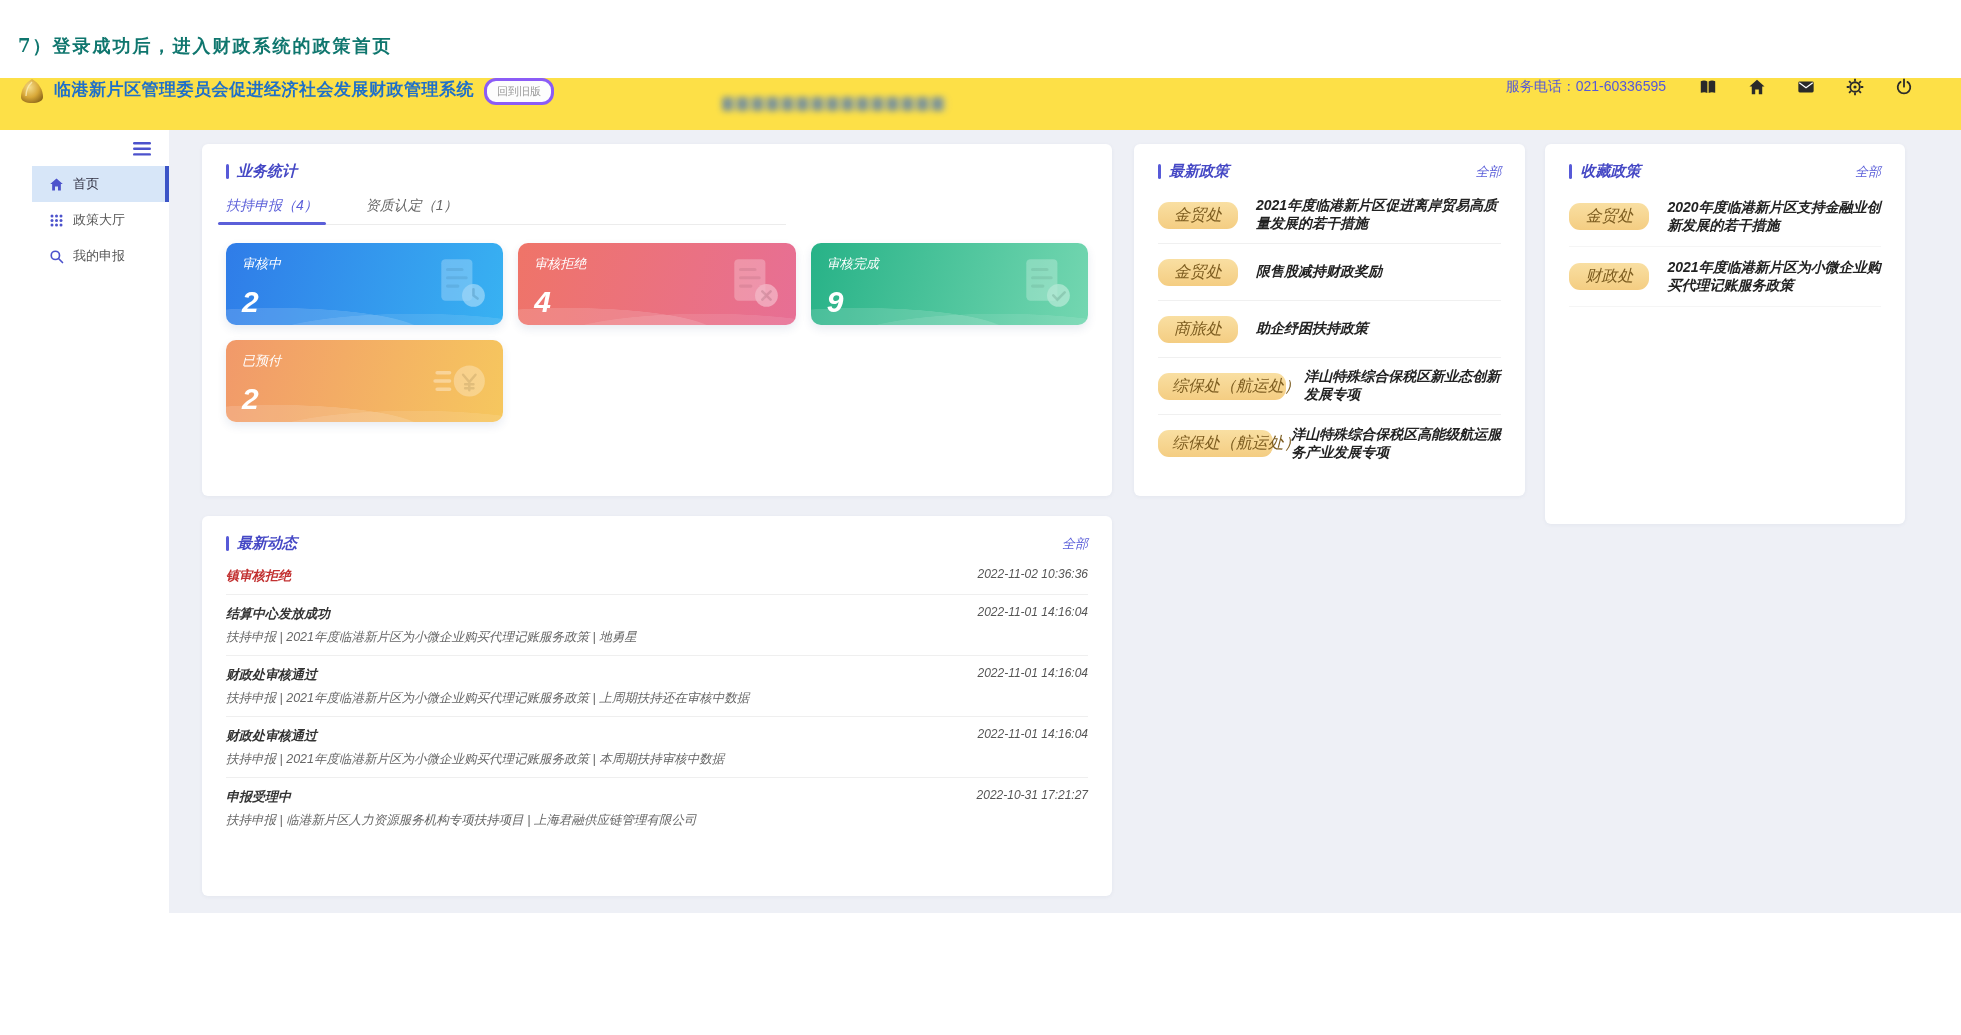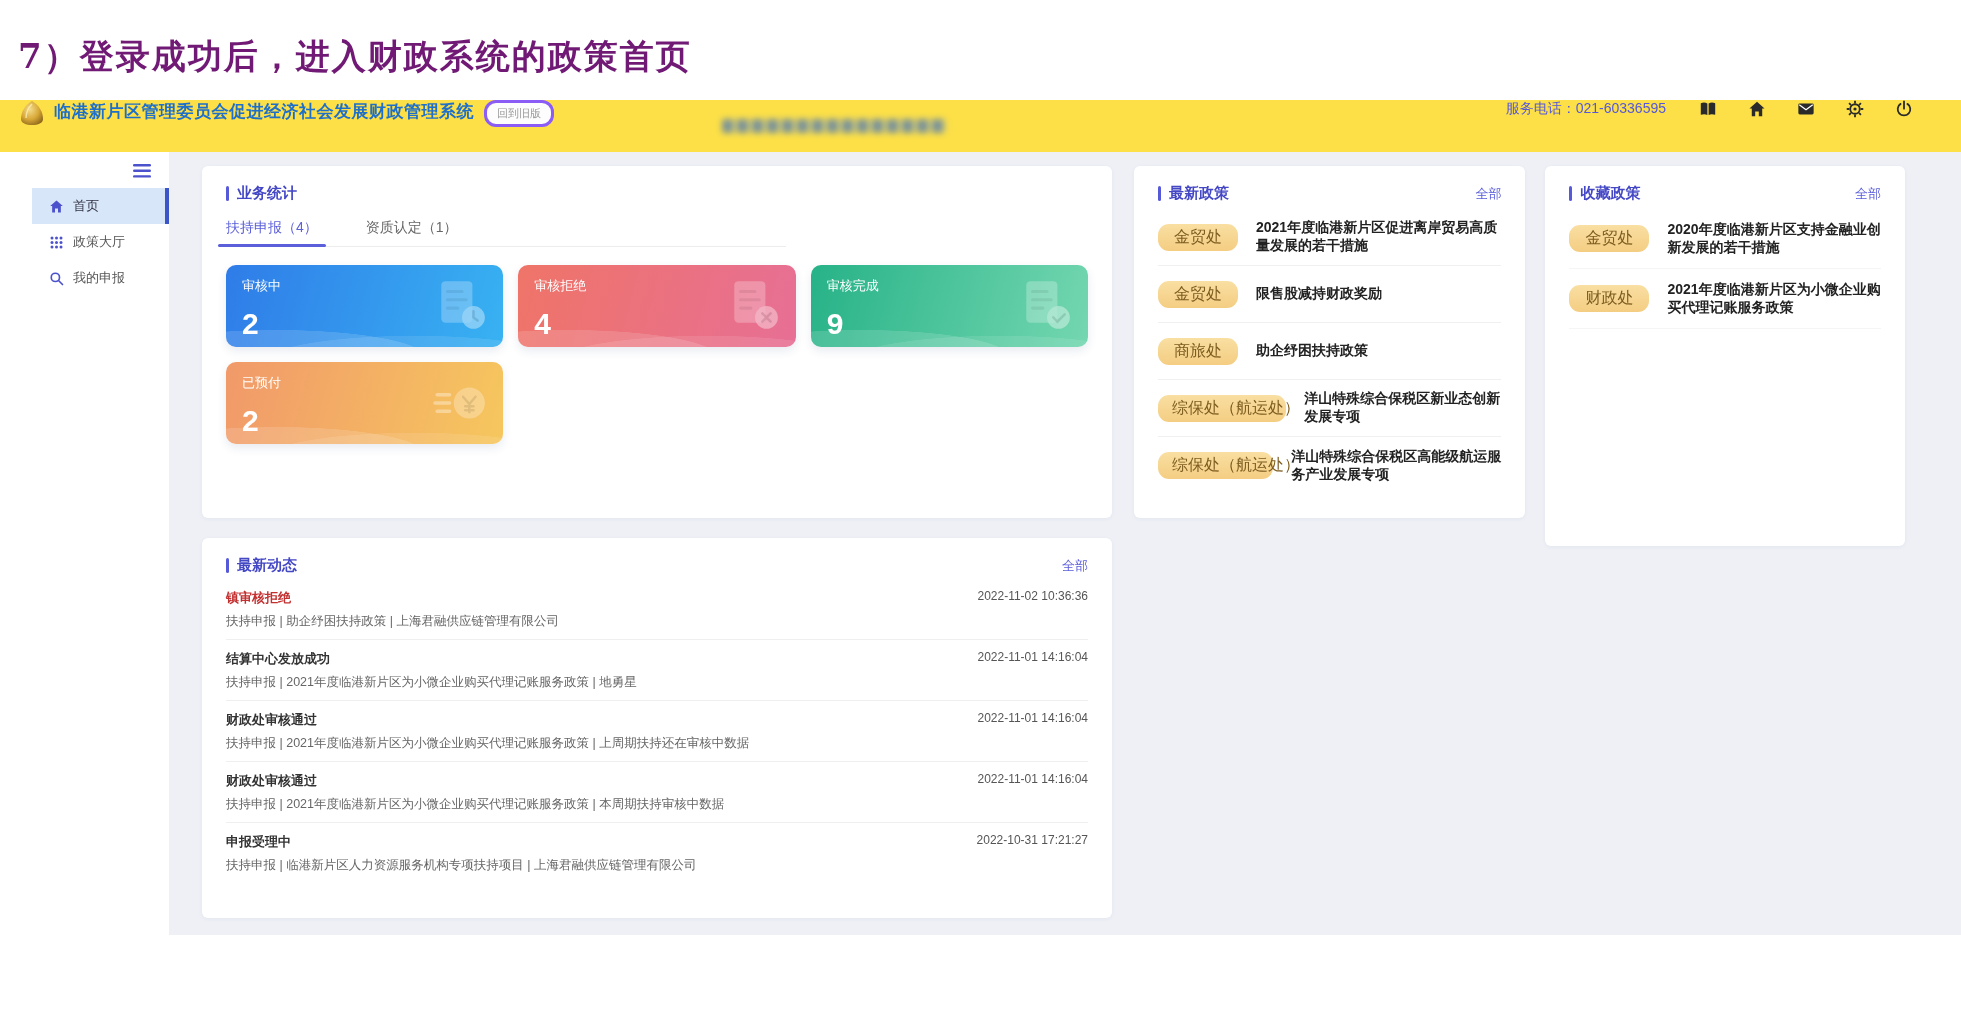--- a/index.html
+++ b/index.html
@@ -1,17 +1,17 @@
 <!DOCTYPE html>
 <html><head>
 <meta charset="utf-8">
 <style>
   * { margin:0; padding:0; box-sizing:border-box; }
   html,body { width:1961px; height:1035px; background:#fff; font-family:"Liberation Sans", sans-serif; overflow:hidden; }
-  .caption { padding:34px 0 0 18px; font-size:34px; font-weight:700; letter-spacing:2px; color:#701a75; font-family:"DejaVu Serif", serif; }
+  .caption { padding:34px 0 0 18px; font-size:18px; font-weight:700; letter-spacing:2px; color:#0f766e; font-family:"DejaVu Serif", serif; }
 
   
   header { margin-top:20px; height:52px; display:flex; align-items:flex-start; padding:0 48px 0 18px; position:relative; background:#fde047; }
   .logo { width:28px; height:26px; margin-right:8px; }
   .sys-title { color:#1e6fc9; font-weight:700; font-size:17px; letter-spacing:.5px; }
   .old-ver { margin-left:10px; font-size:11px; color:#999; border:3px solid #8b5cf6; border-radius:12px; padding:3px 10px; background:#fdfdfd; cursor:pointer; }
   .blur-name { position:absolute; left:722px; top:19px; width:225px; height:14px; border-radius:2px; opacity:.8;
     background:repeating-linear-gradient(90deg, rgba(52,105,198,.8) 0 11px, rgba(130,165,220,.25) 11px 15px); filter:blur(3px); }
   .header-right { margin-left:auto; display:flex; align-items:center; gap:31px; }
   .phone { color:#5558d9; font-size:14px; margin-right:2px; }
@@ -23,21 +23,21 @@
   aside.sidebar { width:137px; background:#fff; flex-shrink:0; }
   .hamburger { display:flex; justify-content:flex-end; padding:12px 18px 10px 0; cursor:pointer; }
   .s-item { display:flex; align-items:center; gap:9px; height:36px; padding-left:17px; font-size:13px; color:#555; cursor:pointer; }
   .s-item.active { background:#d7e6f8; border-right:4px solid #3b54c7; color:#334; }
   .s-ico { width:15px; height:15px; display:inline-flex; }
   .s-ico svg { width:100%; height:100%; }
 
   main { flex:1; background:#eef0f6; padding:14px 56px 0 33px; display:flex; gap:22px; }
   .col-left { width:910px; display:flex; flex-direction:column; gap:20px; }
   .col-right { flex:1; display:flex; flex-direction:row; gap:20px; }
-  .panel { background:#fff; border-radius:6px; box-shadow:0 1px 4px rgba(40,50,90,.05); padding:18px 24px; }
+  .panel { background:#fff; border-radius:6px; box-shadow:0 1px 4px rgba(40,50,90,.05); padding:18px 24px;font-style:italic; }
   .p-biz { height:352px; }
   .p-pol { height:352px; }
   .p-upd { height:380px; }
   .p-fav { height:380px; }
   .panel-head { display:flex; align-items:center; }
   .tbar { width:3px; height:15px; background:#575ad8; border-radius:2px; margin-right:8px; }
   .panel-title { color:#4548c5; font-weight:700; font-size:15px; }
   .all-link { margin-left:auto; color:#5b5fd9; font-size:13px; cursor:pointer; text-decoration:none; }
 
   
@@ -256,21 +256,20 @@
           <span class="tbar"></span>
           <span class="panel-title">最新动态</span>
           <a class="all-link">全部</a>
         </div>
         <div class="upd-list">
           <div class="upd">
             <div class="upd-head">
                 <span class="upd-title" style="color: rgb(194, 48, 48);">镇审核拒绝</span>
                 <span class="upd-time">2022-11-02 10:36:36</span>
               </div>
-            <div class="upd-detail">扶持申报 | 助企纾困扶持政策 | 上海君融供应链管理有限公司</div>
           </div>
           <div class="upd">
             <div class="upd-head">
                 <span class="upd-title" style="color: rgb(51, 51, 51);">结算中心发放成功</span>
                 <span class="upd-time">2022-11-01 14:16:04</span>
               </div>
             <div class="upd-detail">扶持申报 | 2021年度临港新片区为小微企业购买代理记账服务政策 | 地勇星</div>
           </div>
           <div class="upd">
             <div class="upd-head">

